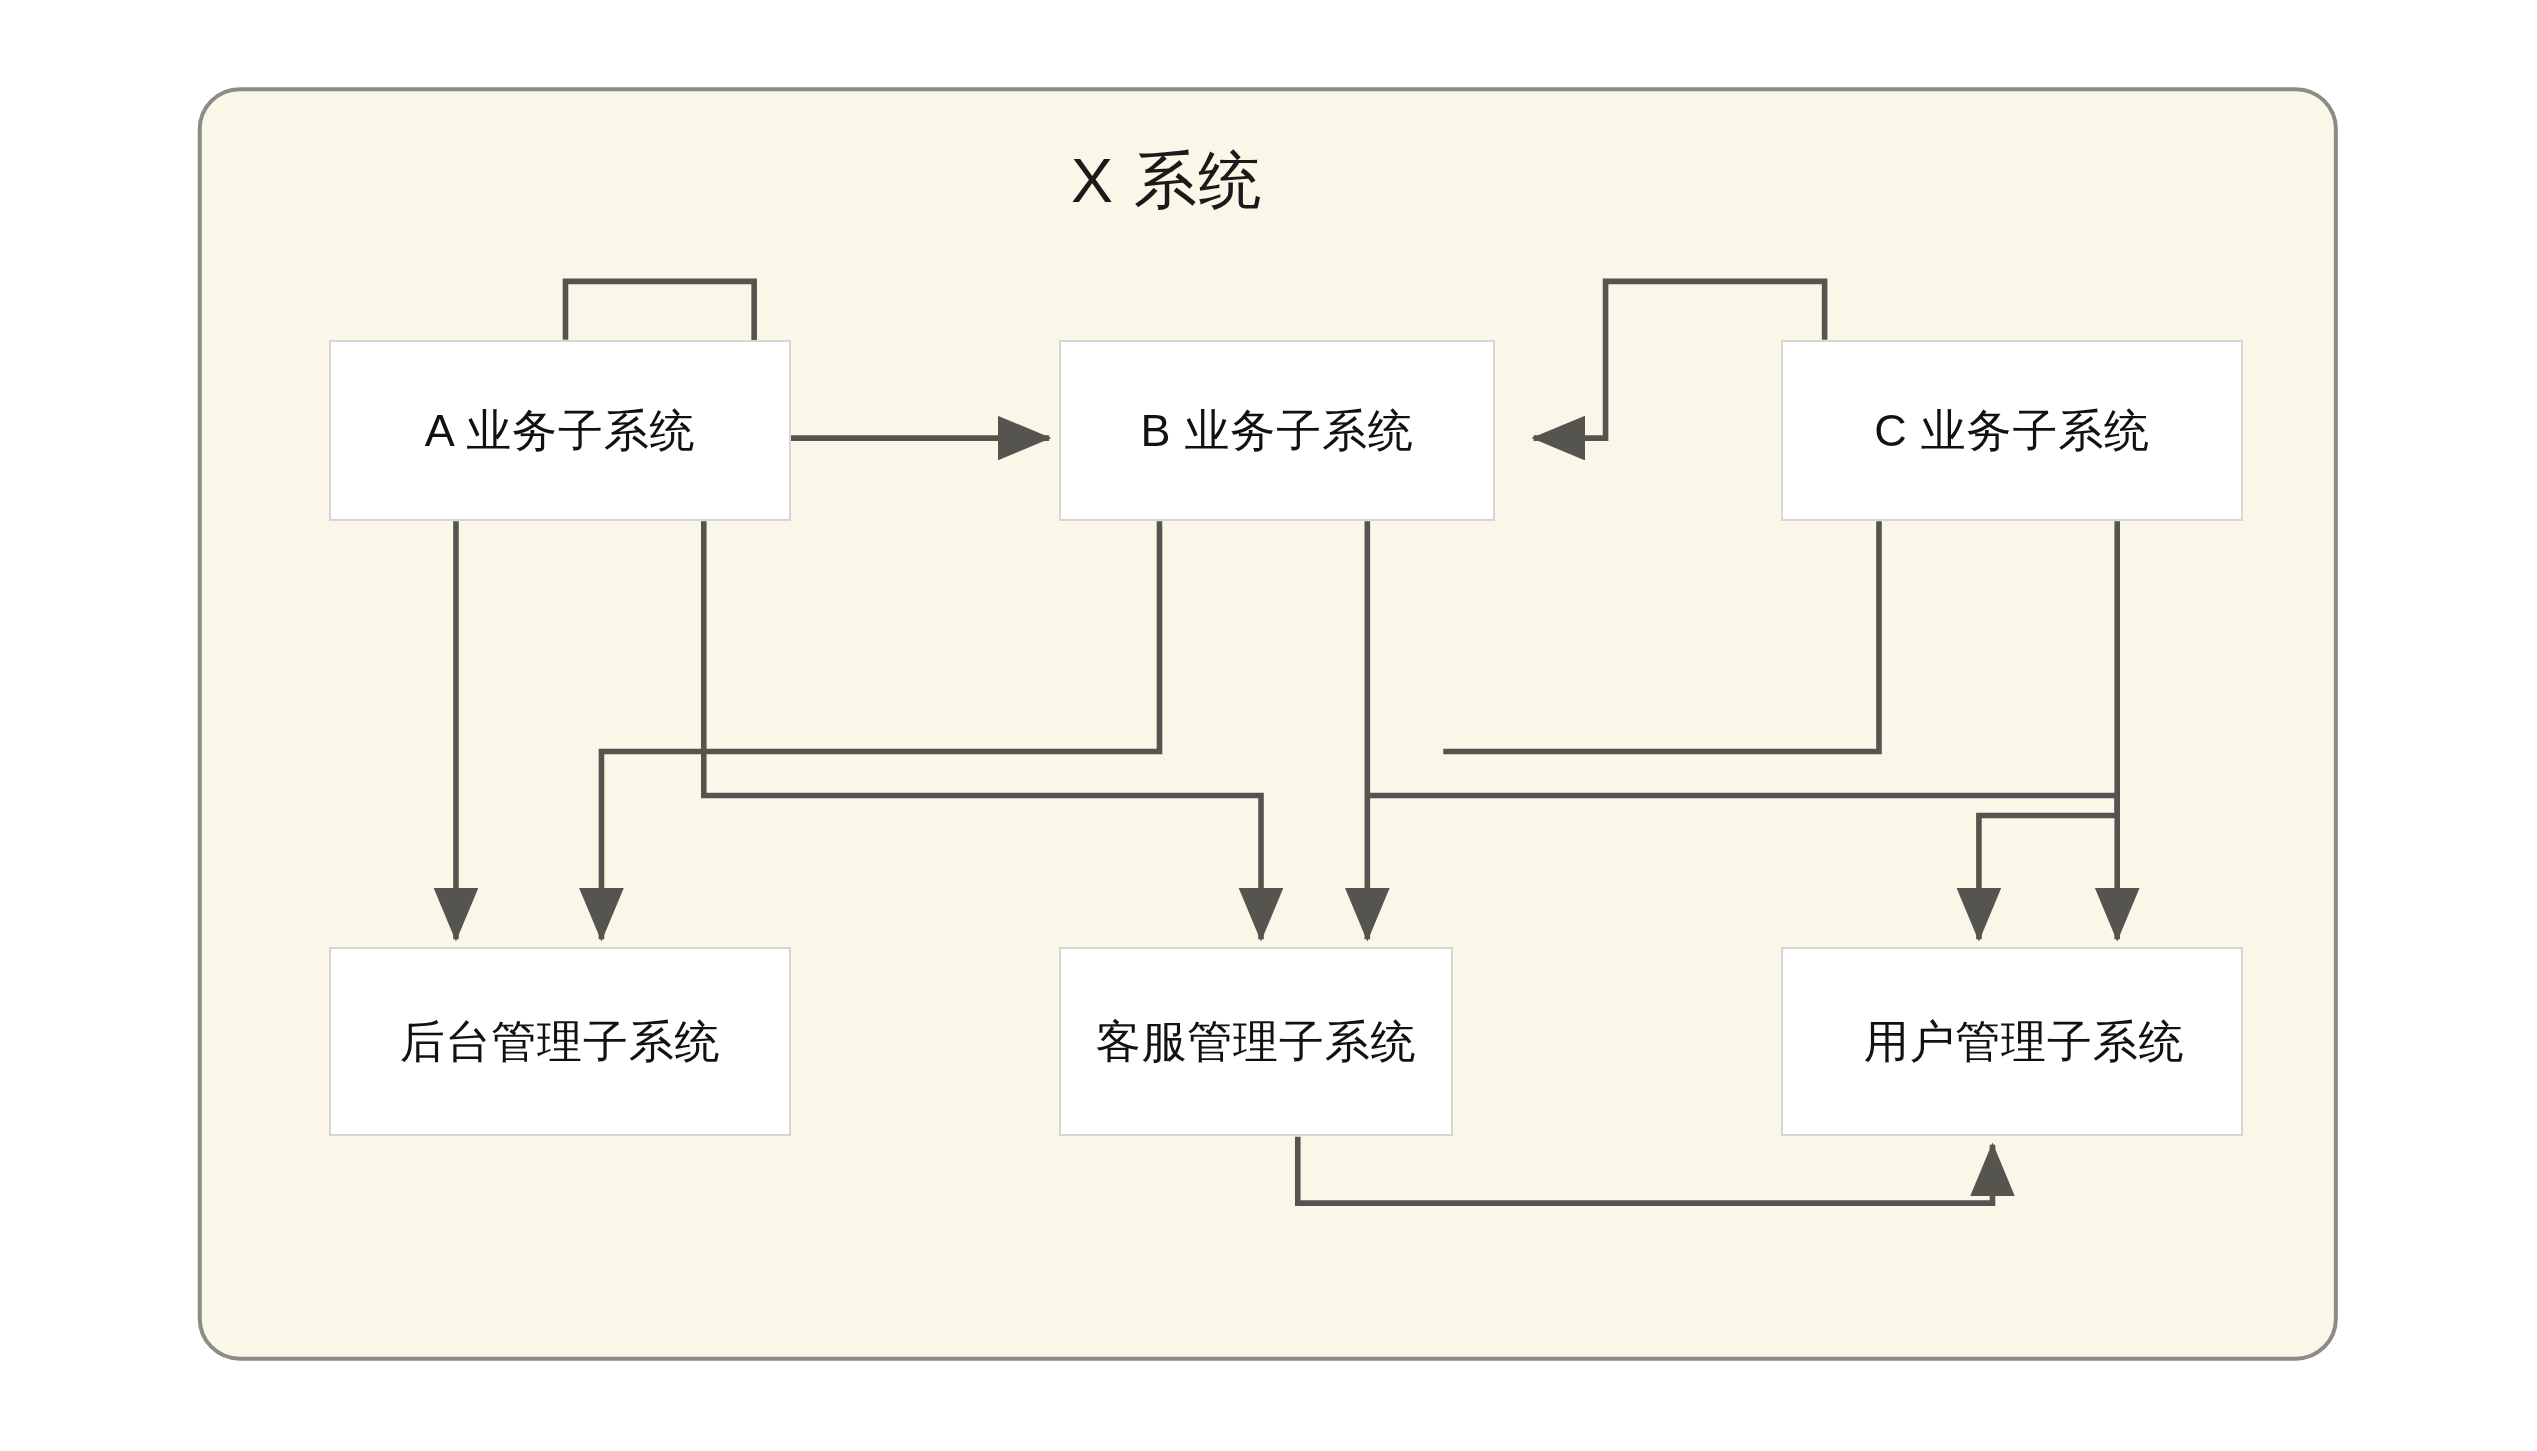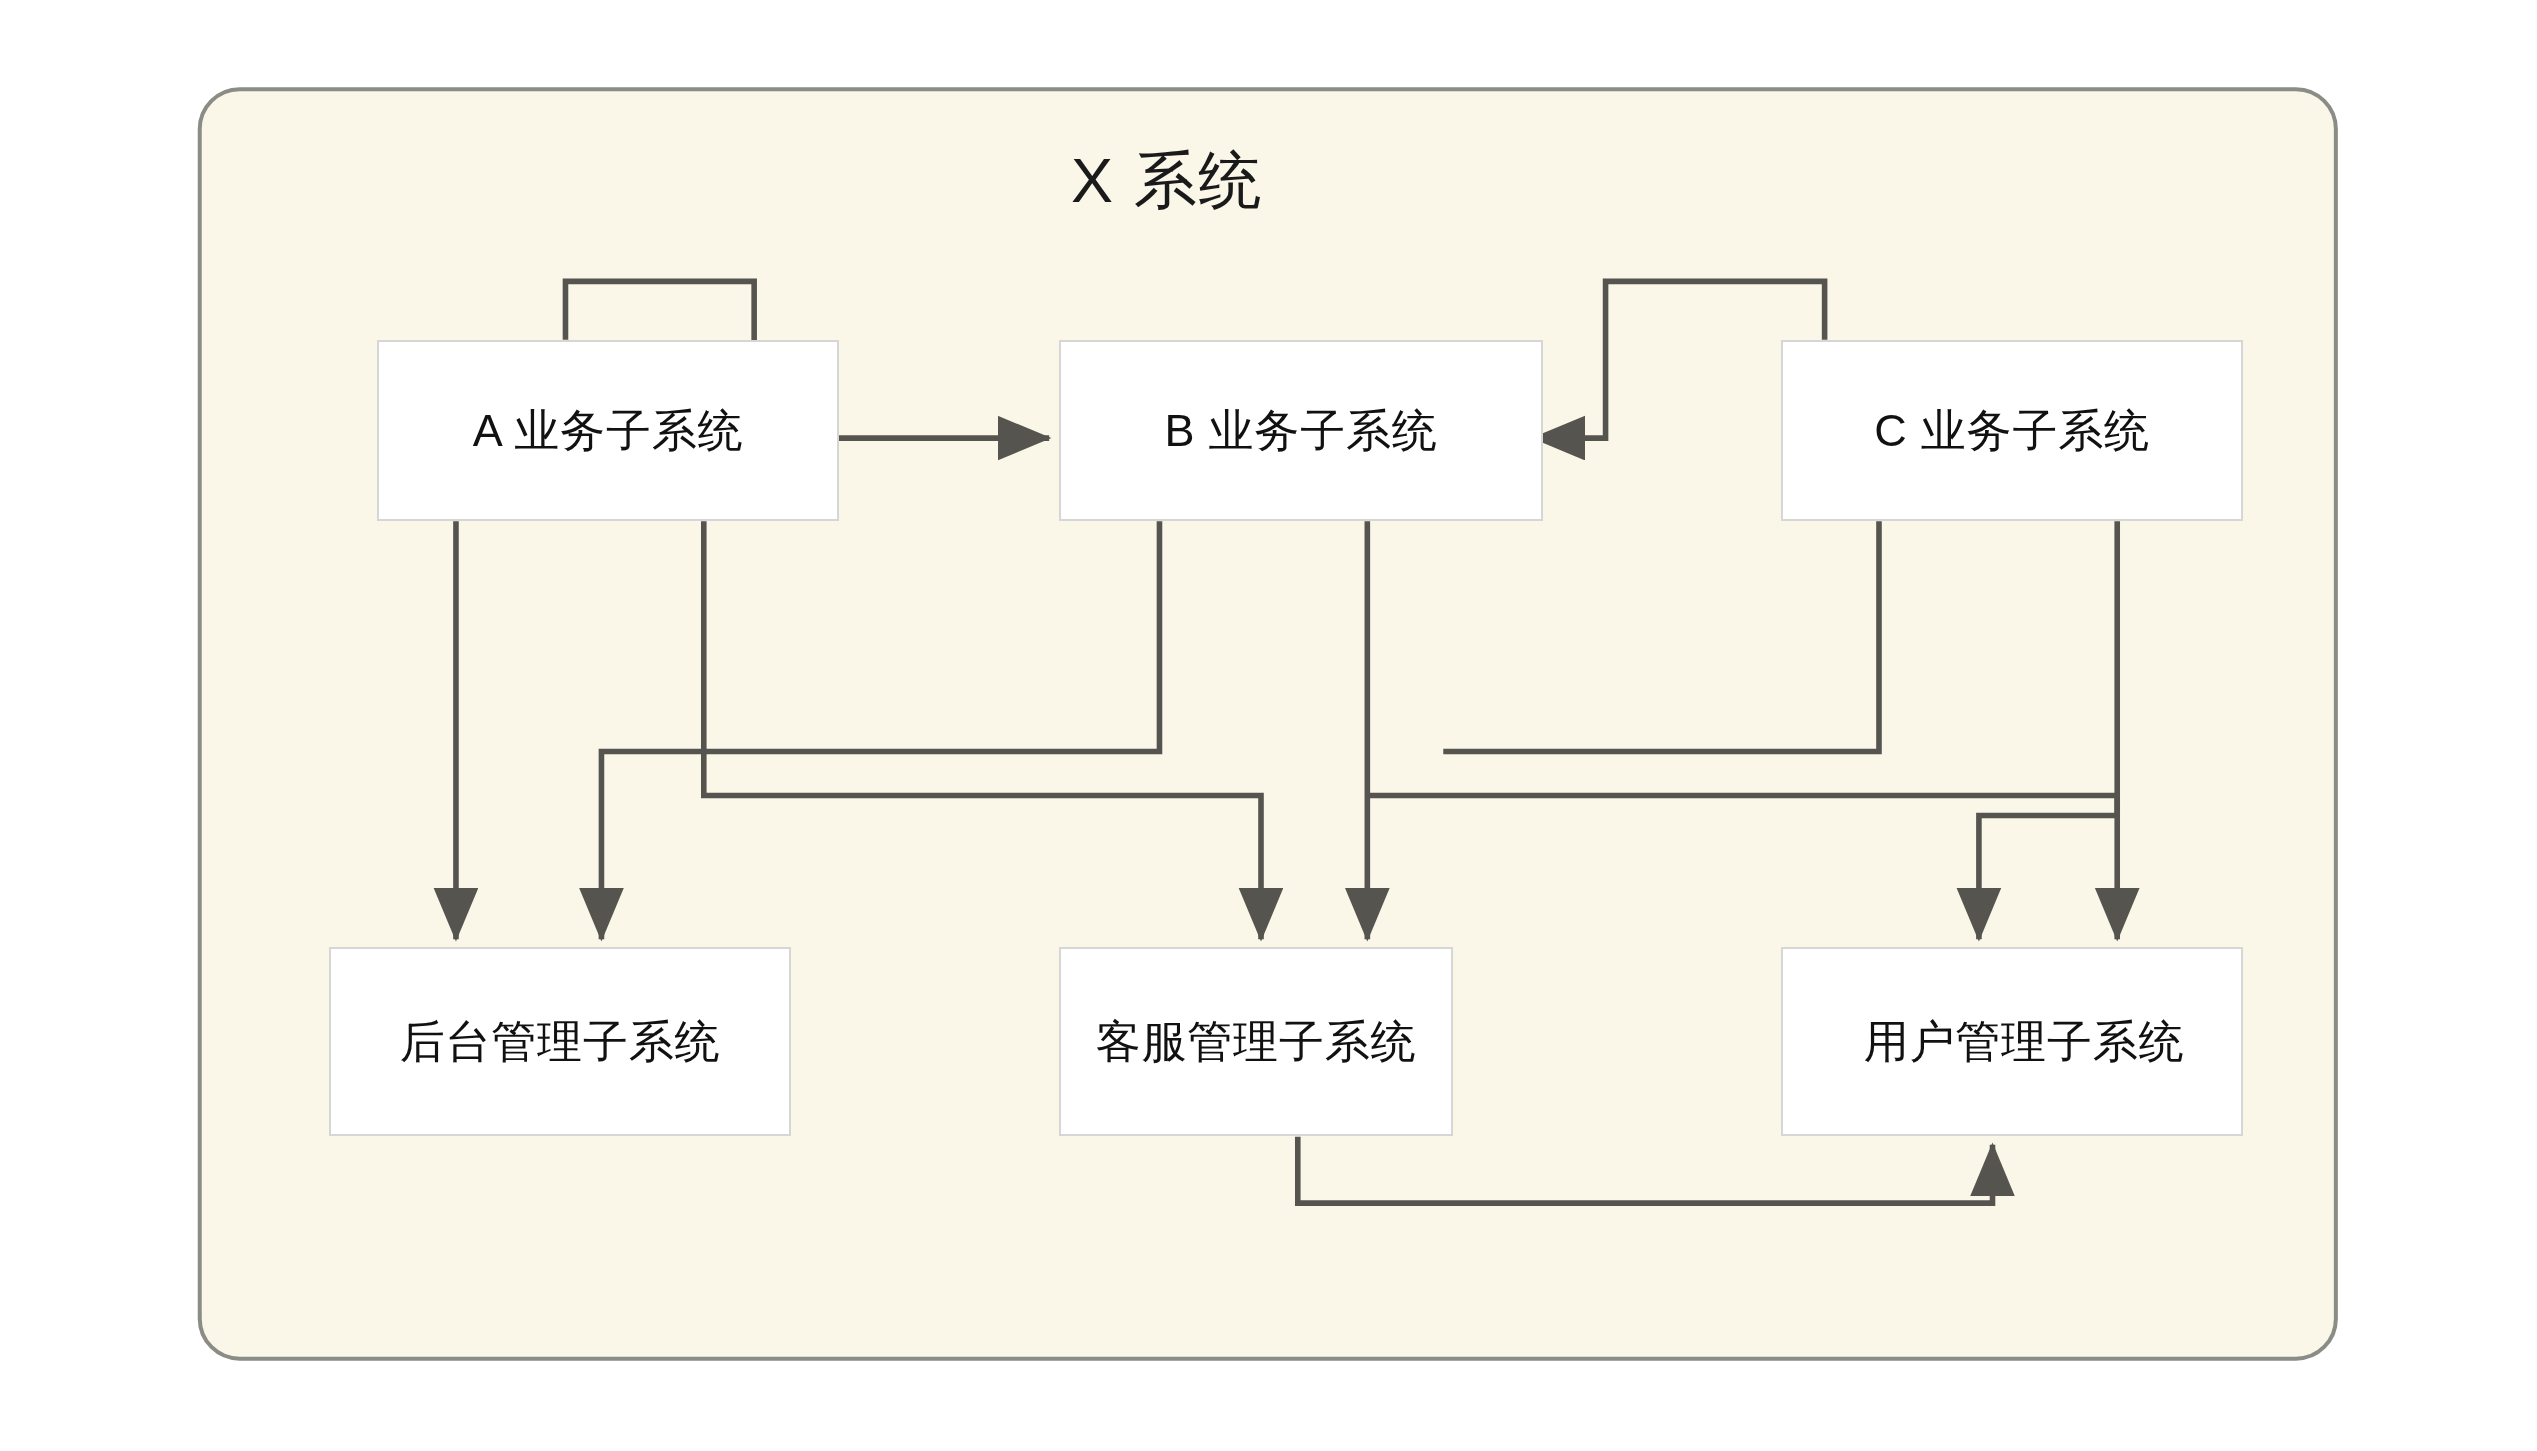--- a/index.html
+++ b/index.html
@@ -66,25 +66,25 @@
       <path d="M 2648 652 L 2648 1020 L 2475 1020 L 2475 1175" marker-end="url(#ah)"></path>
 
       <path d="M 1710 995 L 2648 995 L 2648 1175" marker-end="url(#ah)"></path>
 
       <path d="M 1623 1422 L 1623 1505 L 2492 1505 L 2492 1432" marker-end="url(#ah)"></path>
     </g>
   </svg>
 
   <div class="sys-title">X 系统</div>
 
-  <div class="node" style="left:329px;top:340px;width:462px;height:181px;margin-left:48px;">
+  <div class="node" style="left:329px;top:340px;width:462px;height:181px;">
     <span class="node-label">A 业务子系统</span>
   </div>
 
-  <div class="node" style="left:1059px;top:340px;width:484px;height:181px;">
+  <div class="node" style="left:1059px;top:340px;width:436px;height:181px;">
     <span class="node-label">B 业务子系统</span>
   </div>
 
   <div class="node" style="left:329px;top:947px;width:462px;height:189px;">
     <span class="node-label">后台管理子系统</span>
   </div>
 
   <div class="node" style="left:1781px;top:340px;width:462px;height:181px;">
     <span class="node-label">C 业务子系统</span>
   </div>

